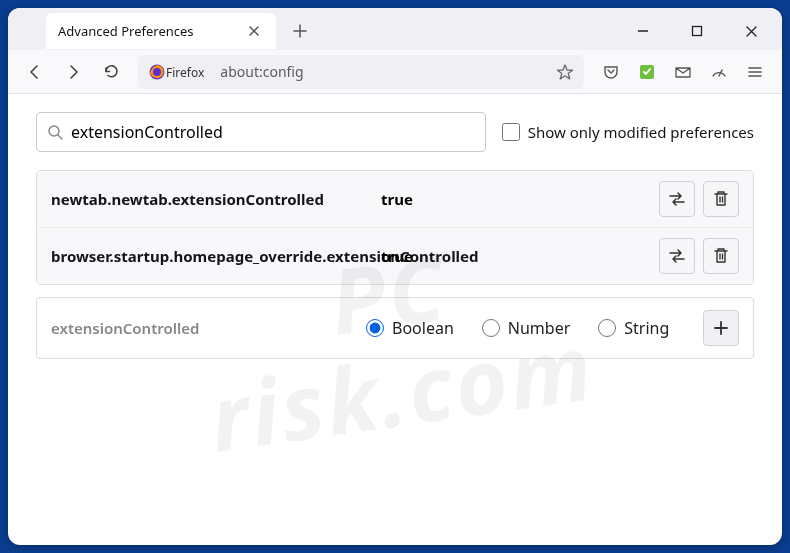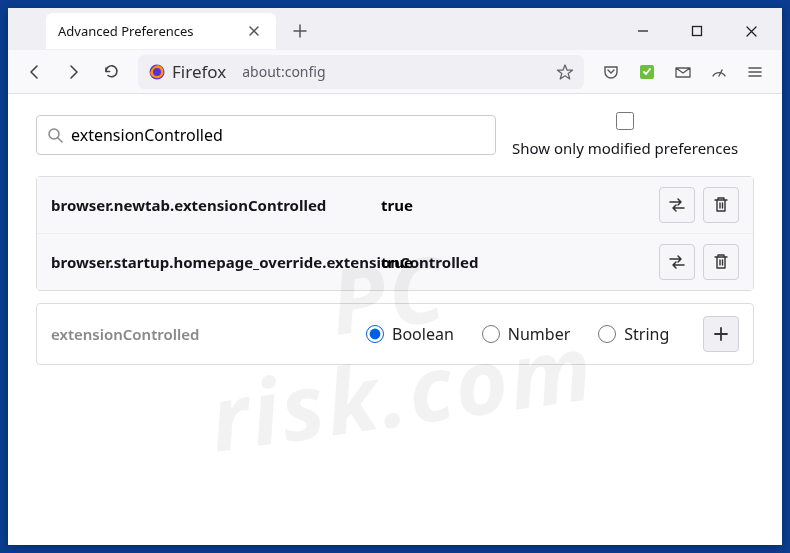--- a/index.html
+++ b/index.html
@@ -1,36 +1,36 @@
 <!DOCTYPE html>
 <html><head>
 <meta charset="utf-8">
 <style>
 * { box-sizing: border-box; margin: 0; padding: 0; font-family: "Segoe UI", system-ui, -apple-system, sans-serif; }
 body { width: 790px; height: 553px; background: #0a3d8f; padding: 8px; position: relative; }
-.window { width: 100%; height: 100%; background: #fff; border-radius: 0; display: flex; flex-direction: column; overflow: hidden; box-shadow: 0 2px 8px rgba(0,0,0,0.3); }
+.window { width: 100%; height: 100%; background: #fff; border-radius: 12px; display: flex; flex-direction: column; overflow: hidden; box-shadow: 0 2px 8px rgba(0,0,0,0.3); }
 .tabstrip { display: flex; align-items: center; height: 42px; background: #f0f0f4; padding: 4px 8px 0 38px; }
 .tab { display: flex; align-items: center; background: #fff; border-radius: 6px 6px 0 0; padding: 0 12px; height: 36px; min-width: 230px; font-size: 13px; color: #15141a; gap: 8px; }
 .tab-close { margin-left: auto; width: 20px; height: 20px; display:flex; align-items:center; justify-content:center; border-radius:3px; cursor:pointer; }
 .newtab-btn { width: 32px; height: 32px; display:flex; align-items:center; justify-content:center; margin-left:8px; border-radius:4px; cursor:pointer; }
 .window-controls { margin-left:auto; display:flex; gap:8px; }
 .win-btn { width:46px; height:32px; display:flex; align-items:center; justify-content:center; cursor:pointer; }
 .toolbar { display:flex; align-items:center; height:44px; padding:0 10px; gap:4px; background:#f9f9fb; border-bottom:1px solid #e0e0e6; }
 .nav-btn { width:34px; height:34px; display:flex; align-items:center; justify-content:center; border-radius:6px; cursor:pointer; color:#5b5b66; }
 .urlbar { flex:1; display:flex; align-items:center; height:34px; background:#f0f0f4; border-radius:6px; padding:0 10px; margin:0 6px; gap:8px; font-size:14px; }
-.urlbar .ff-logo { display:inline-flex; align-items:center; gap:6px; color:#333; font-size:17px; }
+.urlbar .ff-logo { display:inline-flex; align-items:flex-end; gap:0; color:#333; font-size:12px; }
 .urlbar .addr { color:#5b5b66; margin-left:8px; }
 .urlbar .star { margin-left:auto; }
 .tool-icons { display:flex; gap:2px; align-items:center; }
 .tool-icon { width:34px; height:34px; display:flex; align-items:center; justify-content:center; border-radius:6px; cursor:pointer; color:#5b5b66; }
 .content { flex:1; padding:18px 28px; overflow:auto; position:relative; }
 .search-row { display:flex; align-items:center; gap:16px; margin-bottom:18px; }
 .search-box { flex:1; display:flex; align-items:center; border:1px solid #ccc; border-radius:4px; height:40px; padding:0 10px; gap:8px; font-size:16px; max-width: 460px; }
 .search-box input { border:none; outline:none; flex:1; font-size:16px; font-family:inherit; }
-.checkbox-wrap { display:flex; align-items:center; gap:8px; font-size:15px; color:#15141a;flex-direction:column; }
+.checkbox-wrap { display:flex; align-items:center; gap:8px; font-size:15px; color:#15141a; }
 .checkbox-wrap input[type=checkbox] { width:18px; height:18px; }
 .pref-table { border:1px solid #ddd; border-radius:4px; }
 .pref-row { display:flex; align-items:center; padding:10px 14px; min-height:52px; border-bottom:1px solid #eee; background:#f8f8fa; }
 .pref-row:last-child { border-bottom:none; }
 .pref-name { font-weight:700; font-size:15px; color:#15141a; width:330px; line-height:1.35; }
 .pref-value { font-weight:700; font-size:15px; color:#000000; flex:1; }
 .pref-actions { display:flex; gap:8px; }
 .icon-btn { width:36px; height:36px; border:1px solid #d0d0d6; background:#f6f6f8; border-radius:4px; display:flex; align-items:center; justify-content:center; cursor:pointer; }
 .new-pref { margin-top:12px; border:1px solid #ddd; border-radius:4px; display:flex; align-items:center; padding:12px 14px; }
 .new-pref .pref-name { color:#888; font-weight:600; width:315px; }
@@ -162,21 +162,21 @@
         <input type="text" value="extensionControlled" style="">
       </div>
       <label class="checkbox-wrap">
         <input type="checkbox" style="">
         <span>Show only modified preferences</span>
       </label>
     </div>
 
     <div class="pref-table">
       <div class="pref-row">
-        <div class="pref-name">browser.newtab.extensionControlled</div>
+        <div class="pref-name">newtab.newtab.extensionControlled</div>
         <div class="pref-value">true</div>
         <div class="pref-actions">
           <div class="icon-btn">
             <svg width="20" height="16" viewBox="0 0 20 16">
                 <path d="M3 5 H14 M14 5 L11 2 M14 5 L11 8" stroke="#333" stroke-width="1.5" fill="none" stroke-linecap="round" stroke-linejoin="round"></path>
                 <path d="M17 11 H6 M6 11 L9 8 M6 11 L9 14" stroke="#333" stroke-width="1.5" fill="none" stroke-linecap="round" stroke-linejoin="round"></path>
               </svg>
           </div>
           <div class="icon-btn">
             <svg width="16" height="18" viewBox="0 0 16 18">

